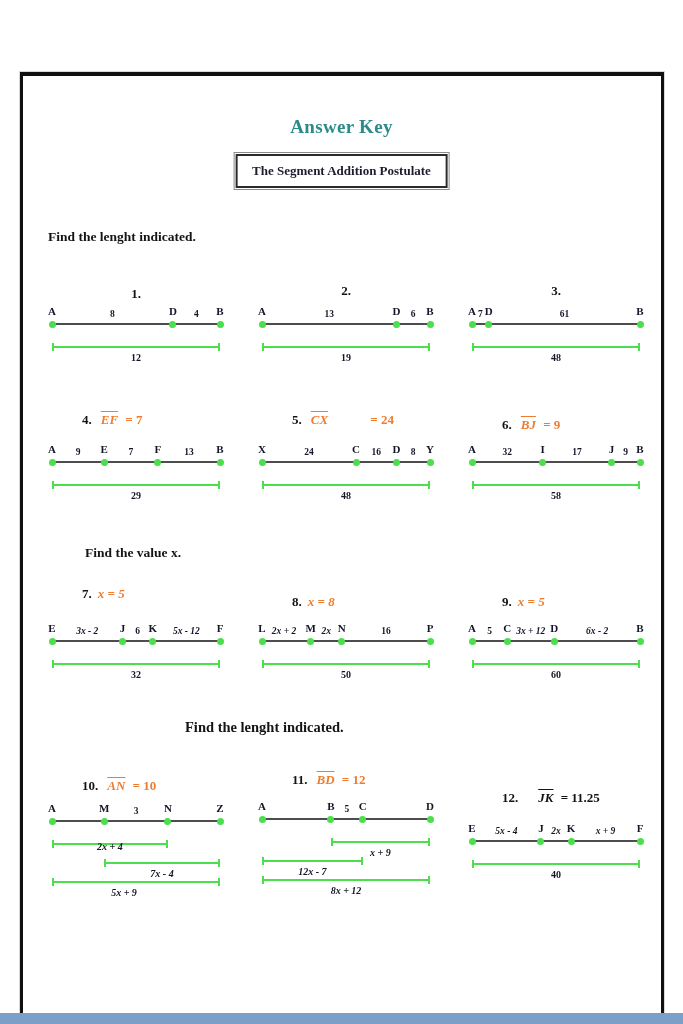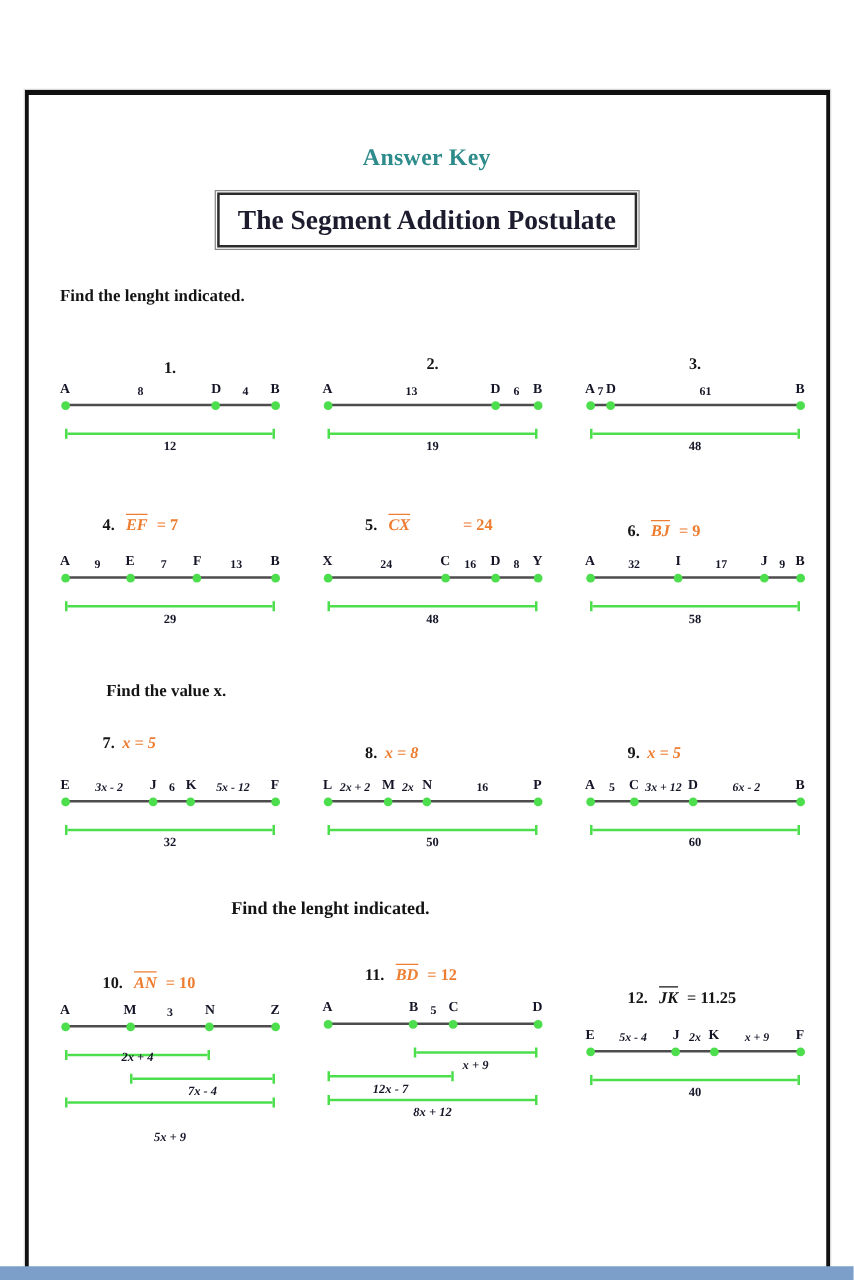--- a/index.html
+++ b/index.html
@@ -12,21 +12,21 @@
     border-top:4px solid #101010;border-left:3px solid #101010;border-right:3px solid #101010;
     background:#ffffff;box-shadow:0 0 0 1px #d8d8d8;
   }
   .title{
     position:absolute;left:0;top:116px;width:683px;text-align:center;
     color:var(--teal);font-size:19px;font-weight:bold;letter-spacing:.3px;
   }
   .boxtitle{
     position:absolute;left:50%;top:154px;transform:translateX(-50%);
     border:2px solid #2b2b2b;outline:1px solid #8a8a8a;outline-offset:1px;
-    padding:7px 15px;font-size:22px;font-weight:bold;color:#1c1c2e;background:#fff;white-space:nowrap;
+    padding:7px 15px;font-size:13px;font-weight:bold;color:#1c1c2e;background:#fff;white-space:nowrap;
   }
   .hdg{position:absolute;font-weight:bold;color:#141414;}
   .h1{left:48px;top:229px;font-size:13.5px;}
   .h2{left:85px;top:545px;font-size:13.5px;}
   .h3{left:185px;top:719px;font-size:14.5px;}
   .problem{position:absolute;width:205px;}
   .phead{font-size:13px;font-weight:bold;color:#141414;white-space:nowrap;}
   .phead.center{width:168px;margin-left:12px;text-align:center;}
   .phead.indent{padding-left:42px;}
   .eq-seg{font-style:italic;font-weight:bold;text-decoration:overline;padding:0 1px;}
@@ -251,21 +251,21 @@
             <i></i>
           </div>
           <div class="mlabel math" style="left: 57.96px; top: 39px;">2x + 4</div>
           <div class="mline" style="left: 52.08px; width: 111.92px; top: 57px;">
             <i></i>
           </div>
           <div class="mlabel math" style="left: 110.04px; top: 66px;">7x - 4</div>
           <div class="mline" style="left: 0px; width: 164px; top: 76px;">
             <i></i>
           </div>
-          <div class="mlabel math" style="left: 84px; top: 85px; margin-top: 18px;">5x + 9</div>
+          <div class="mlabel math" style="left: 72px; top: 85px;">5x + 9</div>
         </div>
       </div>
       <div class="problem" style="left: 250px; top: 772px;">
         <div class="phead indent"><span>11.</span><span class="eq-seg orange" style="margin-left: 8px;">BD</span><span class="orange" style="padding-left: 3px;"> = 12</span></div>
         <div class="diagram" style="top: 28px; height: 100px;">
           <div class="mainline"></div>
           <div class="dot" style="left: -3.5px;"></div>
           <div class="plabel" style="left: 0px;">A</div>
           <div class="dot" style="left: 65.38px;"></div>
           <div class="plabel" style="left: 68.88px;">B</div>
@@ -282,21 +282,21 @@
             <i></i>
           </div>
           <div class="mlabel math" style="left: 50.4px; top: 66px;">12x - 7</div>
           <div class="mline" style="left: 0px; width: 164px; top: 76px;">
             <i></i>
           </div>
           <div class="mlabel math" style="left: 84px; top: 85px;">8x + 12</div>
         </div>
       </div>
       <div class="problem" style="left: 460px; top: 790px;">
-        <div class="phead indent"><span>12.</span><span class="eq-seg" style="margin-left: 8px; font-style: italic;">JK</span><span style="padding-left: 3px;"> = 11.25</span></div>
+        <div class="phead indent"><span>12.</span><span class="eq-seg" style="margin-left: 19px; font-style: italic;">JK</span><span style="padding-left: 3px;"> = 11.25</span></div>
         <div class="diagram" style="top: 32px; height: 60px;">
           <div class="mainline"></div>
           <div class="dot" style="left: -3.5px;"></div>
           <div class="plabel" style="left: 0px;">E</div>
           <div class="dot" style="left: 65.38px;"></div>
           <div class="plabel" style="left: 68.88px;">J</div>
           <div class="dot" style="left: 95.62px;"></div>
           <div class="plabel" style="left: 99.12px;">K</div>
           <div class="dot" style="left: 164.5px;"></div>
           <div class="plabel" style="left: 168px;">F</div>

